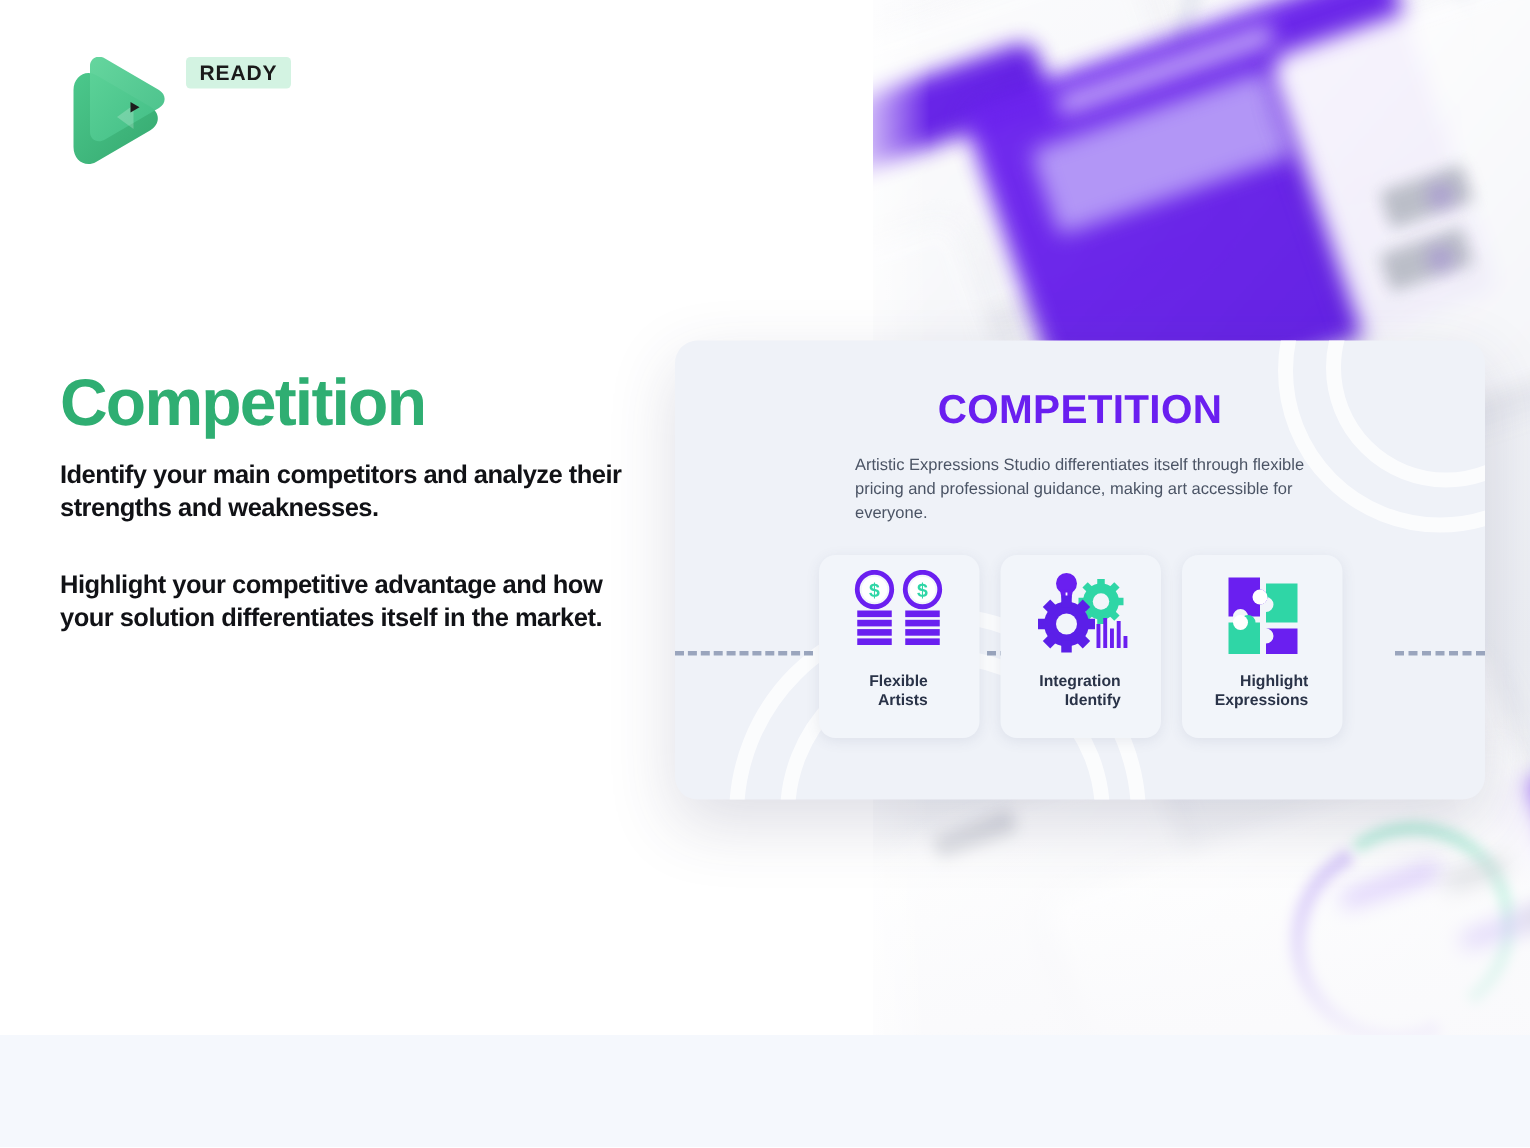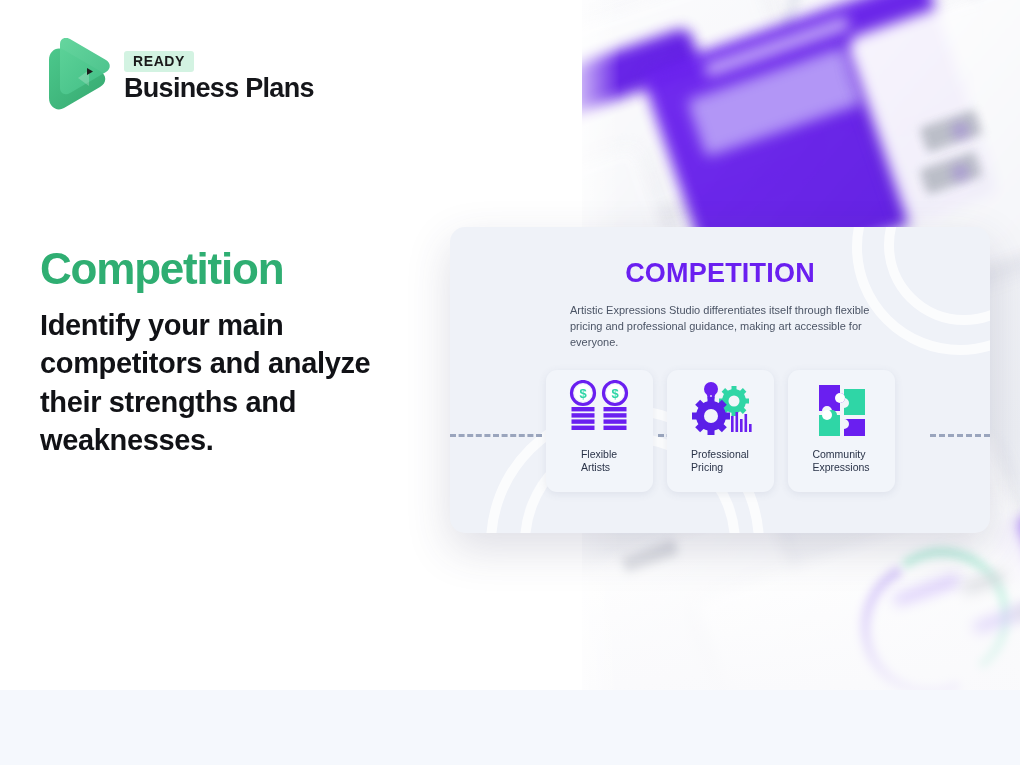--- a/index.html
+++ b/index.html
@@ -104,21 +104,20 @@
     left: 0; top: 690px;
     width: 1020px; height: 75px;
     background: #f5f8fd;
   }
 
   
   .logo-block {
     position: absolute;
     left: 40px; top: 38px;
     display: flex;
-    align-items: center;
     gap: 14px;
   }
   .logo-mark { width: 70px; height: 78px; display:block; }
   .logo-text { display: flex; flex-direction: column; align-items: flex-start; gap: 2px; }
   .ready-badge {
     background: #d3f3e2;
     color: #1a1a1a;
     font-size: 14px;
     font-weight: bold;
     letter-spacing: 0.6px;
@@ -140,21 +139,21 @@
     font-size: 44px;
     font-weight: bold;
     color: #2fae72;
     letter-spacing: -1.2px;
     line-height: 1.1;
   }
   .body-copy {
     position: absolute;
     left: 40px; top: 306px;
     width: 395px;
-    font-size: 29px;
+    font-size: 17px;
     font-weight: bold;
     color: #111216;
     line-height: 1.32;
     letter-spacing: -0.35px;
   }
   .body-copy p { margin: 0; }
   .body-copy p + p { margin-top: 28px; }
 
   
   .slide-card {
@@ -226,23 +225,23 @@
     flex-direction: column;
     align-items: center;
     justify-content: flex-start;
     padding-top: 10px;
     box-sizing: border-box;
   }
   .feature-icon { width: 68px; height: 62px; }
   .feature-label {
     margin-top: 6px;
     font-size: 10.5px;
-    font-weight: normal;
+    font-weight: bold;
     color: #2a3348;
-    text-align: left;
+    text-align: right;
     line-height: 1.25;
   }
 </style>
 </head>
 <body>
 
 <div class="page">
 
   <div class="bg-photo">
     <div class="slab ring ringA"></div>
@@ -285,28 +284,28 @@
           <stop offset="100%" stop-color="#41bd85"></stop>
         </linearGradient>
       </defs>
       <path d="M9 22 C9 13 17 8 24 12 L60 33 C67 37 67 45 60 49 L24 70 C17 74 9 69 9 60 Z" fill="url(#lgA)"></path>
       <path d="M20 6 C20 1 25 -2 30 1 L66 22 C71 25 71 31 66 34 L30 55 C25 58 20 55 20 50 Z" fill="url(#lgB)" opacity="0.96"></path>
       <path d="M38 40 L49 32 L49 48 Z" fill="#ffffff" opacity="0.22"></path>
       <path d="M47 30 L53 33.5 L47 37 Z" fill="#1d1d1d"></path>
     </svg>
     <div class="logo-text">
       <span class="ready-badge">READY</span>
-      <span class="brand-name">Business Plans</span>
     </div>
   </div>
 
   <h1 class="headline">Competition</h1>
 
   <div class="body-copy">
     <p>Identify your main competitors and analyze their strengths and weaknesses.</p>
+    <p>Highlight your competitive advantage and how your solution differentiates itself in the market.</p>
   </div>
 
   <div class="slide-card">
     <div class="deco-ring ring1"></div>
     <div class="deco-ring ring2"></div>
     <div class="deco-ring ring3"></div>
     <div class="deco-ring ring4"></div>
 
     <div class="slide-title">COMPETITION</div>
     <div class="slide-sub">Artistic Expressions Studio differentiates itself through flexible pricing and professional guidance, making art accessible for everyone.</div>
@@ -376,41 +375,41 @@
           </g>
           <circle cx="25" cy="36" r="7" fill="#f2f5fa"></circle>
 
           <rect x="45" y="36" width="2.6" height="16" fill="#6a1ff0"></rect>
           <rect x="49.5" y="32" width="2.6" height="20" fill="#6a1ff0"></rect>
           <rect x="54" y="39" width="2.6" height="13" fill="#6a1ff0"></rect>
           <rect x="58.5" y="34" width="2.6" height="18" fill="#6a1ff0"></rect>
           <rect x="63" y="44" width="2.6" height="8" fill="#6a1ff0"></rect>
         </svg>
         <div class="feature-label">
-          <span>Professional</span><br>
-          <span>Pricing</span>
+          <span>Integration</span><br>
+          <span>Identify</span>
         </div>
       </div>
 
       <div class="feature-card">
         <svg class="feature-icon" viewBox="0 0 68 62">
 
           <path d="M12 5 L33 5 L33 13 a5 5 0 0 1 0 10 L33 31 L25 31 a5 5 0 0 0 -10 0 L12 31 Z" fill="#6a1ff0"></path>
 
           <path d="M37 9 L58 9 L58 35 L37 35 L37 28 a5 5 0 0 0 0 -10 Z" fill="#2fd6a6"></path>
 
           <path d="M12 35 L20 35 a5 5 0 0 1 10 0 L33 35 L33 56 L12 56 Z" fill="#2fd6a6"></path>
 
           <path d="M37 39 L58 39 L58 56 L37 56 L37 49 a5 5 0 0 0 0 -10 Z" fill="#6a1ff0"></path>
 
           <circle cx="33" cy="18" r="5" fill="#ffffff"></circle>
           <circle cx="20" cy="35" r="5" fill="#ffffff"></circle>
         </svg>
         <div class="feature-label">
-          <span>Community</span><br>
+          <span>Highlight</span><br>
           <span>Expressions</span>
         </div>
       </div>
 
     </div>
   </div>
 
   <div class="footer-band"></div>
 
 </div>

